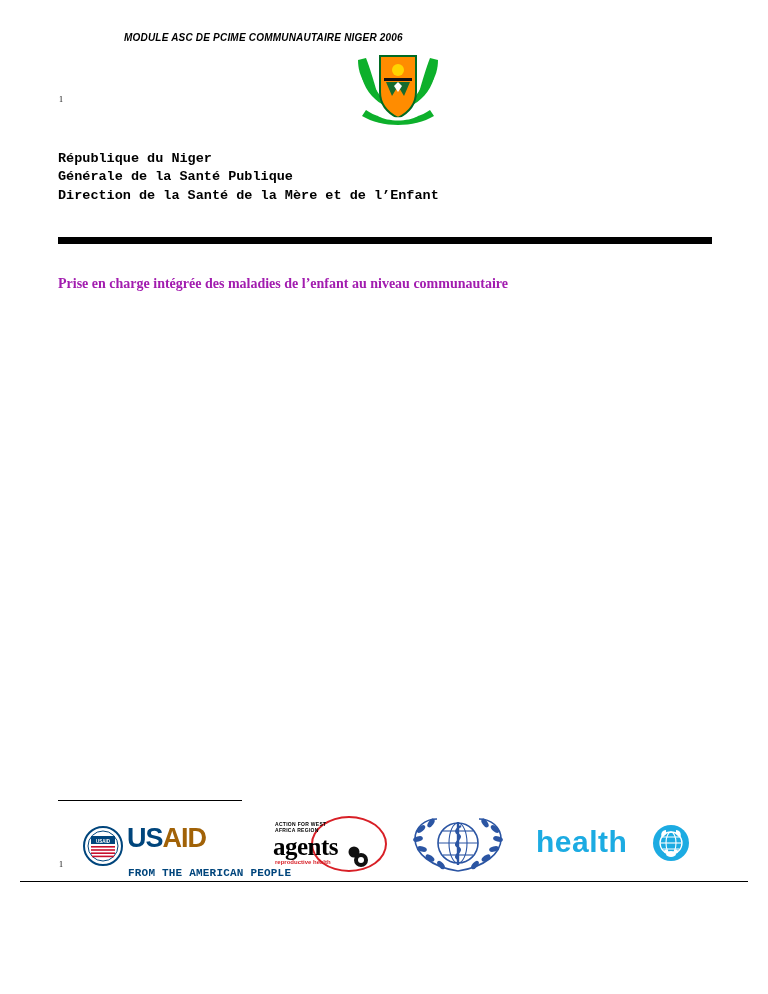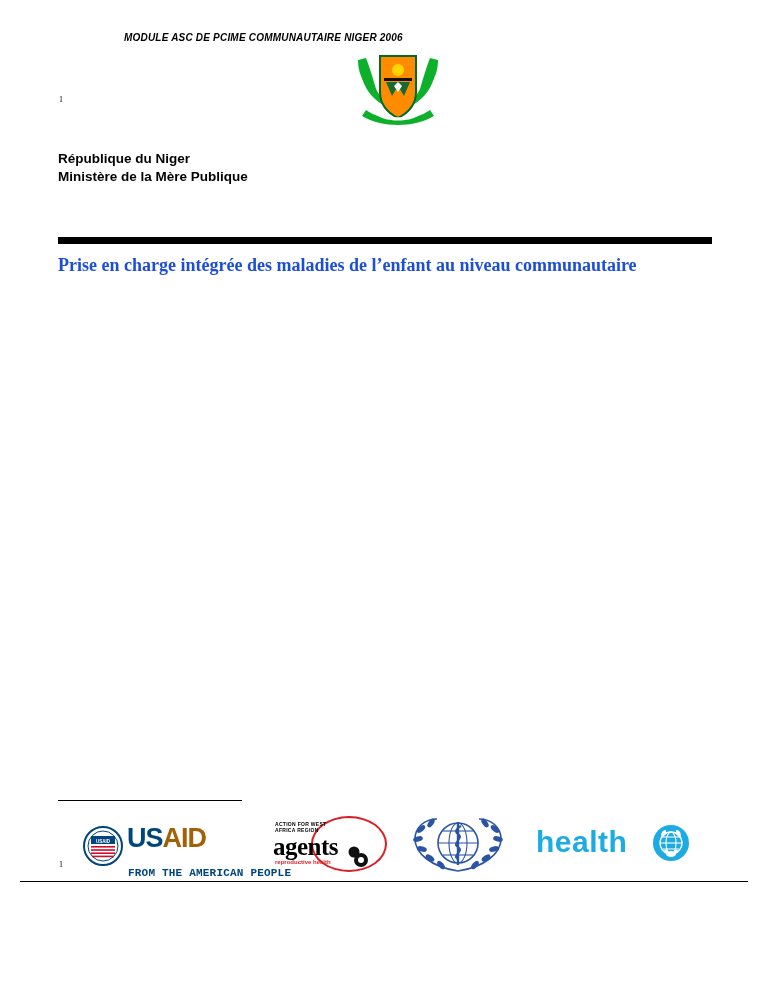--- a/index.html
+++ b/index.html
@@ -53,21 +53,21 @@
     top: 52px;
     width: 100px;
     height: 74px;
   }
 
   
   .ministry {
     position: absolute;
     left: 58px;
     top: 150px;
-    font-family: Liberation Sans, sans-serif;
+    font-family: Liberation Mono, monospace;
     font-weight: bold;
     font-size: 13.5px;
     line-height: 18.3px;
     color: #000;
   }
   .ministry div { white-space: nowrap; }
 
   
   .rule-heavy {
     position: absolute;
@@ -75,25 +75,25 @@
     top: 237px;
     width: 654px;
     height: 7px;
     background: #000;
   }
 
   
   .subtitle {
     position: absolute;
     left: 58px;
-    top: 255px;
+    top: 276px;
     font-family: "Liberation Serif", serif;
     font-weight: bold;
-    font-size: 18px;
-    color: #1d4ed8;
+    font-size: 14px;
+    color: #a21caf;
     white-space: nowrap;
   }
 
   
   .main-title {
     position: absolute;
     left: 145px;
     top: 402px;
     font-family: "Liberation Sans", sans-serif;
     font-weight: bold;
@@ -297,21 +297,22 @@
       <path d="M46 34 L50 30 L54 34 L50 40 Z" fill="#ffffff"></path>
 
       <path d="M18 58 C34 70, 66 70, 82 58 L86 64 C66 76, 34 76, 14 64 Z" fill="#0db02b"></path>
 
       <path d="M30 60 C40 67, 60 67, 70 60 L70 64 C60 70, 40 70, 30 64 Z" fill="#ffffff"></path>
     </svg>
   </div>
 
   <div class="ministry">
     <div>République du Niger</div>
-    <div>Ministère de la Mère Publique</div>
+    <div>Générale de la Santé Publique</div>
+    <div>Direction de la Santé de la Mère et de l’Enfant</div>
   </div>
 
   <div class="rule-heavy"></div>
 
   <div class="subtitle">Prise en charge intégrée des maladies de l’enfant au niveau communautaire</div>
 
 
   <div class="footnote-rule"></div>
 
   <div class="page-num-bottom">1</div>

